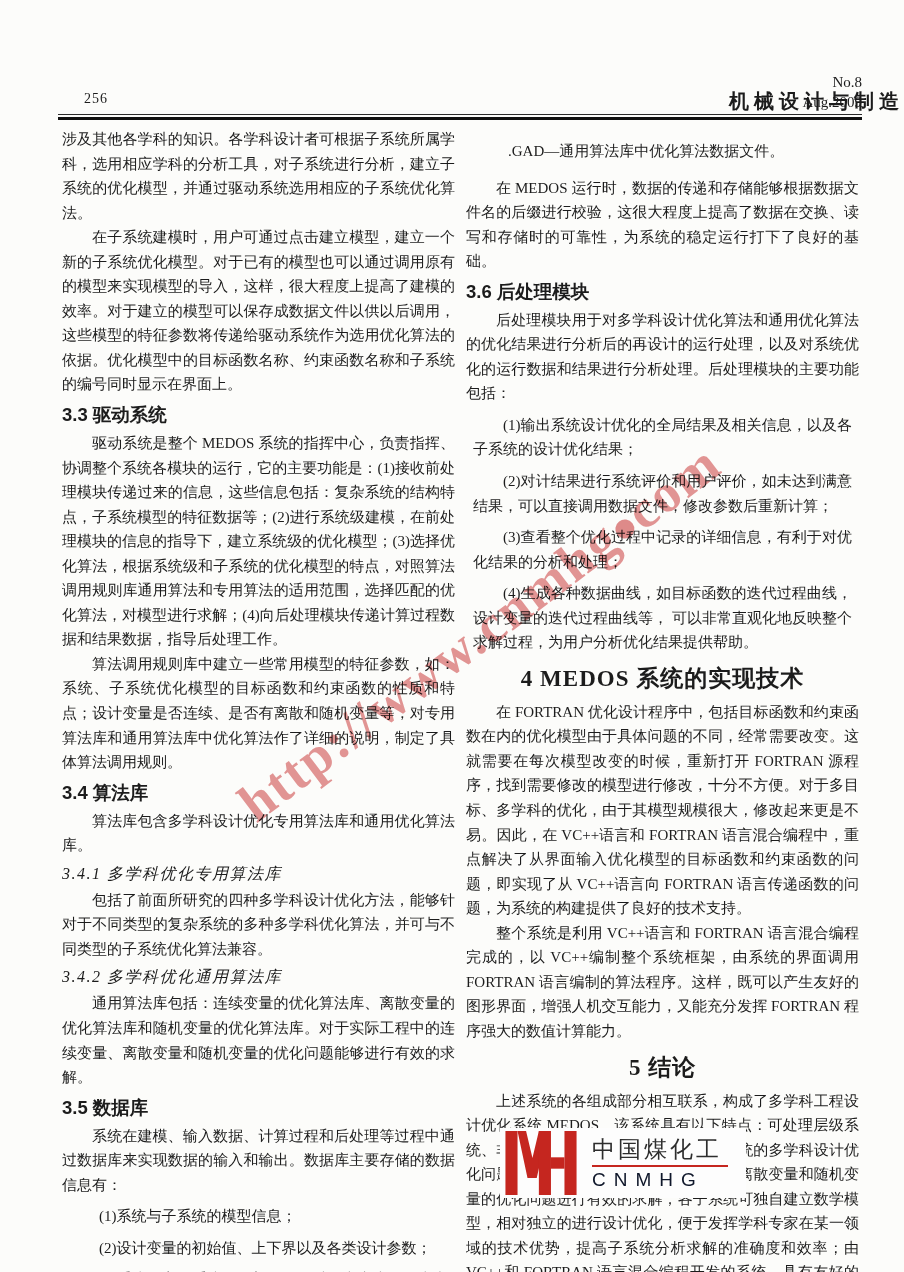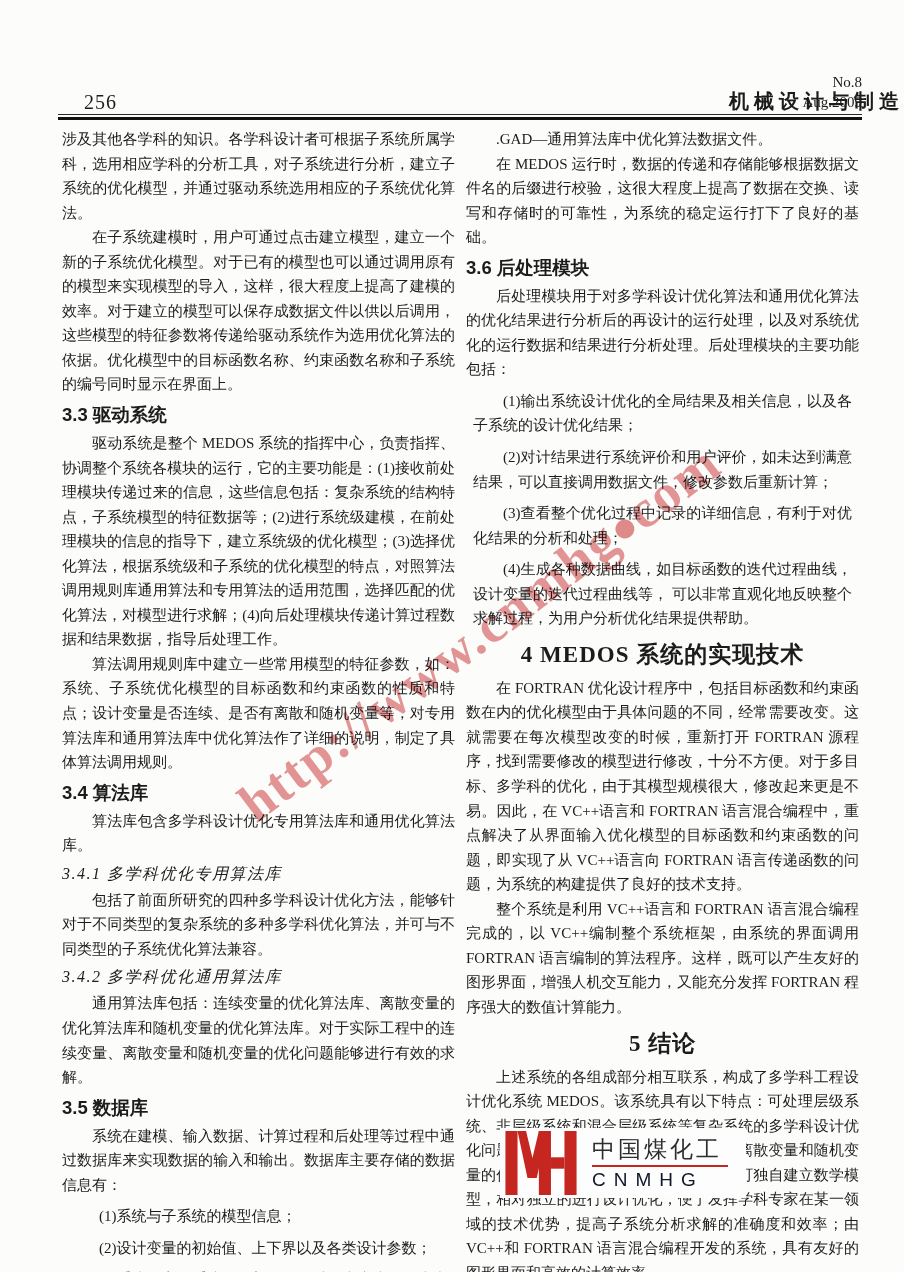--- a/index.html
+++ b/index.html
@@ -2,35 +2,35 @@
 <html><head>
 <meta charset="utf-8">
 <style>
   html,body{margin:0;padding:0;background:#777;}
   .page{
     position:relative;width:904px;height:1272px;margin:0 auto;
     background:#fcfcfa;overflow:hidden;color:#1c1c1c;
     font-family:"Liberation Serif","DejaVu Serif",serif;
   }
   
-  .page-number{position:absolute;left:84px;top:91px;font-size:20px;letter-spacing:1px;}
+  .page-number{position:absolute;left:84px;top:91px;font-size:14px;letter-spacing:1px;}
   .journal-title{position:absolute;left:0;top:88px;width:100%;text-align:right;
     font-size:20px;font-weight:600;letter-spacing:5px;}
   .issue-no{position:absolute;right:42px;top:74px;font-size:15px;text-align:right;}
   .issue-date{position:absolute;right:42px;top:94px;font-size:15px;}
   .rule-thin{position:absolute;left:58px;top:114px;width:804px;height:1px;background:#2a2a2a;}
   .rule-thick{position:absolute;left:58px;top:117px;width:804px;height:3px;background:#111;}
   
   .col{position:absolute;top:127px;width:393px;font-size:15px;line-height:24.55px;}
   .col-left{left:62px;}
   .col-right{left:466px;}
   .blk-p{text-indent:2em;text-align:justify;margin:0;}
   .blk-pc{text-align:justify;margin:0;}
   .blk-item{text-indent:2em;text-align:justify;margin:7px;}
-  .blk-file{text-indent:2em;margin:0;}
+  .blk-file{text-indent:2em;margin:12px;}
   .blk-h2{font-family:"Liberation Sans","DejaVu Sans",sans-serif;
     font-weight:bold;font-size:18.5px;line-height:26px;margin:5px 0 3px;}
   .blk-h3{font-style:italic;font-size:16px;letter-spacing:1.5px;line-height:26px;margin:3px 0 1px;}
   .blk-h1{font-weight:bold;font-size:23px;line-height:30px;margin:9px 0 6px;letter-spacing:1px;text-align:center;}
   .blk-refh{font-family:"Liberation Sans","DejaVu Sans",sans-serif;
     font-weight:bold;font-size:16px;line-height:24px;margin:7px 0 4px;}
   
   .watermark{
     position:absolute;left:95px;top:600px;width:780px;height:80px;
     text-align:center;transform:rotate(-37deg);

